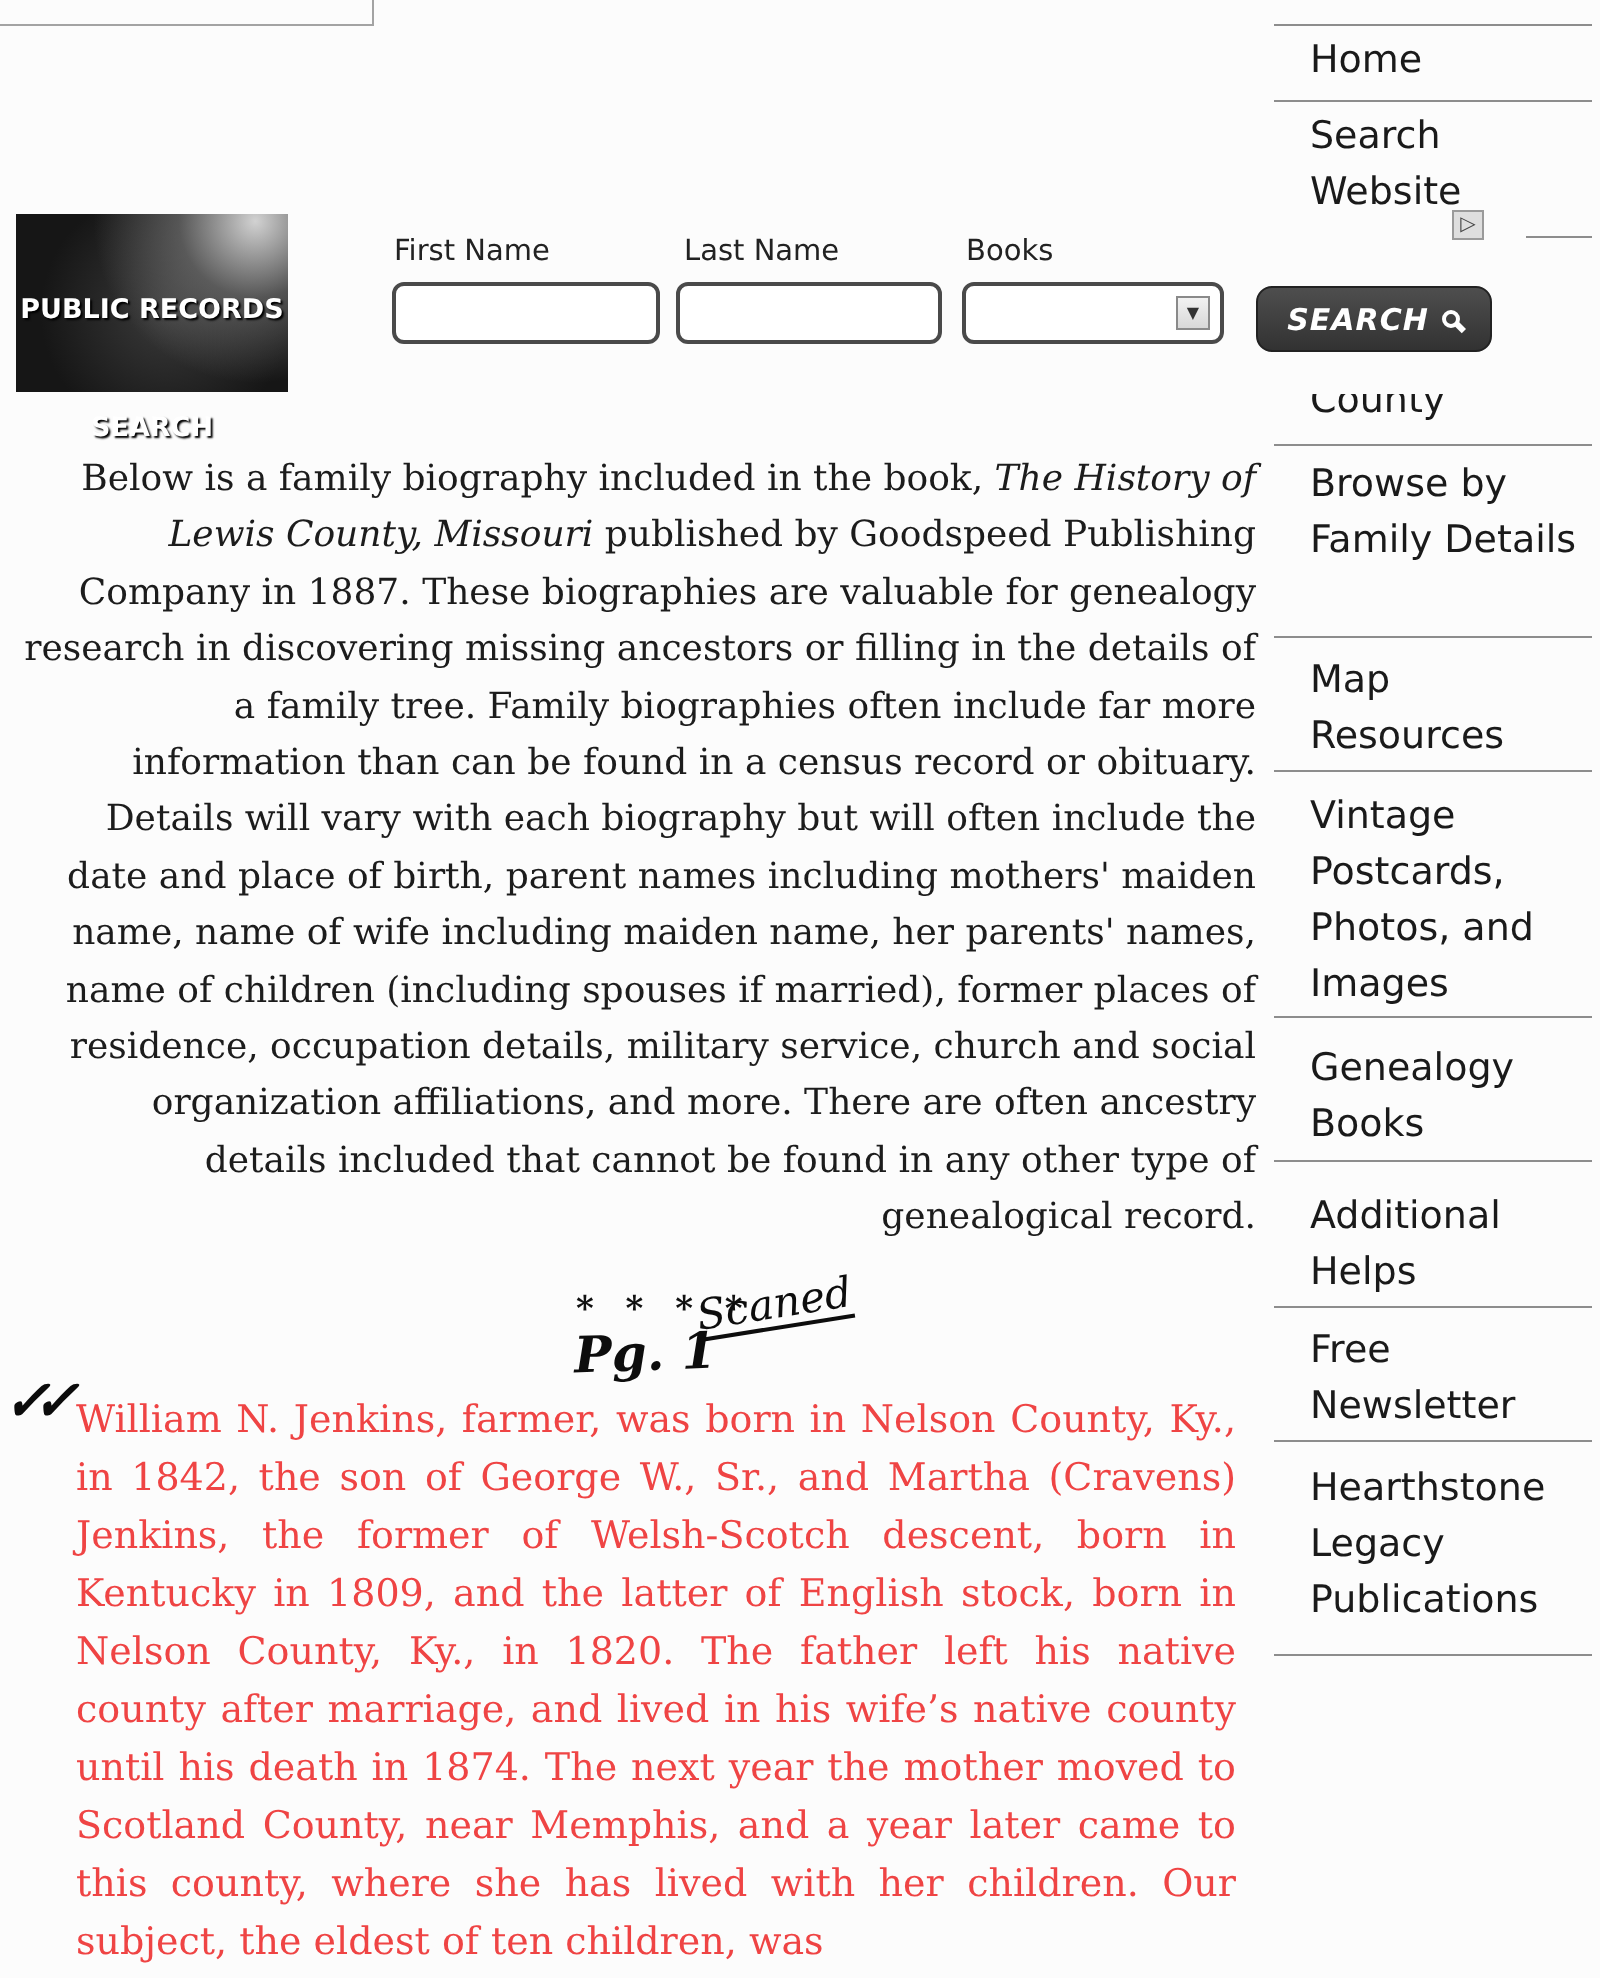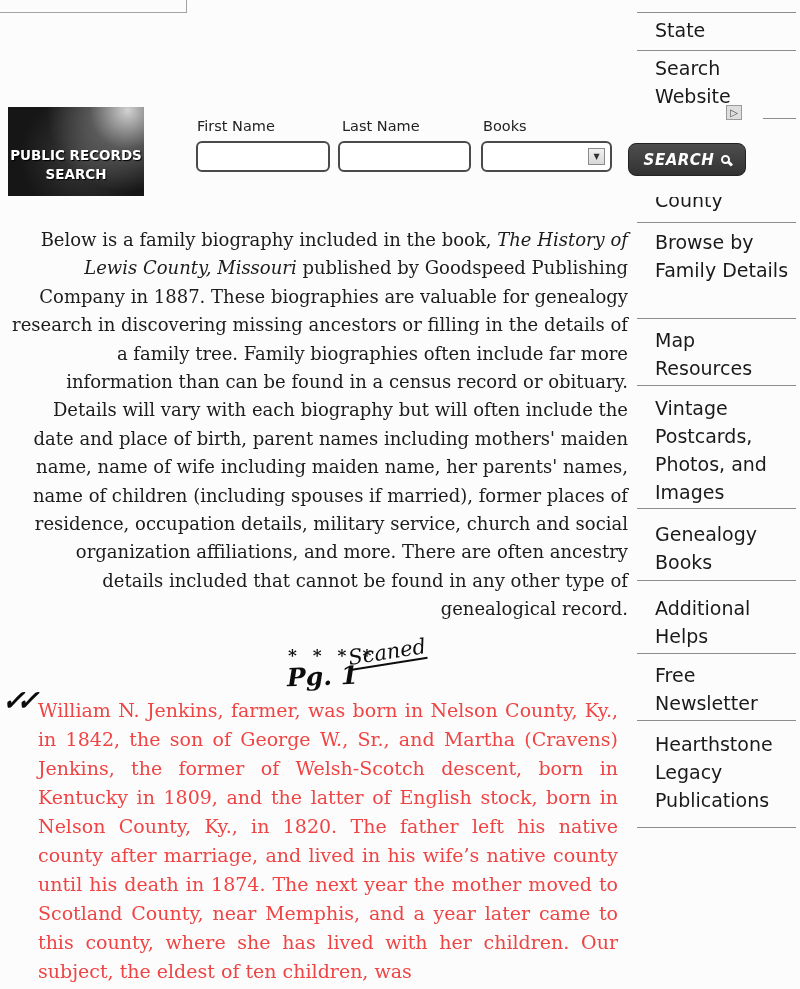--- a/index.html
+++ b/index.html
@@ -35,21 +35,21 @@
   .promo {
     position:absolute; left:8px; top:107px; width:136px; height:89px; z-index:3;
     background:
       radial-gradient(circle at 88% 4%, rgba(220,220,220,0.95) 0%, rgba(130,130,130,0.55) 26%, rgba(20,20,20,0) 55%),
       radial-gradient(circle at 55% 55%, #3a3a3a 0%, #161616 70%);
     display:flex; flex-direction:column; align-items:center; justify-content:center;
     padding-top:26px; cursor:pointer;
   }
   .promo span {
     color:#ffffff; font-family:"DejaVu Sans", sans-serif; font-weight:bold;
-    font-size:13.5px; line-height:19px; text-shadow:1px 1px 1px #000; white-space:nowrap;
+    font-size:13.5px; line-height:19px; text-shadow:1px 1px 1px #000; white-space:nowrap;margin-top:40px;
   }
 
   .field-label {
     position:absolute; top:118px; z-index:3;
     font-family:"DejaVu Sans", sans-serif; font-size:14.5px; color:#222222;
   }
   .input-box {
     position:absolute; top:141px; height:31px; z-index:3;
     background:#ffffff; border:2px solid #4a4a4a; border-radius:6px;
   }
@@ -108,21 +108,21 @@
 <body>
 
 <div class="page">
 
   <div class="frag-h"></div>
   <div class="frag-v"></div>
 
 
   <nav>
     <div class="sep" style="top:12px"></div>
-    <div class="side-item" style="top:16px">State</div>
+    <div class="side-item" style="top:16px">Home</div>
     <div class="sep" style="top:50px"></div>
     <div class="side-item" style="top:54px">Search Website</div>
     <div class="side-item" style="top:186px">County</div>
     <div class="sep" style="top:222px"></div>
     <div class="side-item" style="top:228px">Browse by Family Details</div>
     <div class="sep" style="top:318px"></div>
     <div class="side-item" style="top:326px">Map Resources</div>
     <div class="sep" style="top:385px"></div>
     <div class="side-item" style="top:394px">Vintage Postcards, Photos, and Images</div>
     <div class="sep" style="top:508px"></div>

